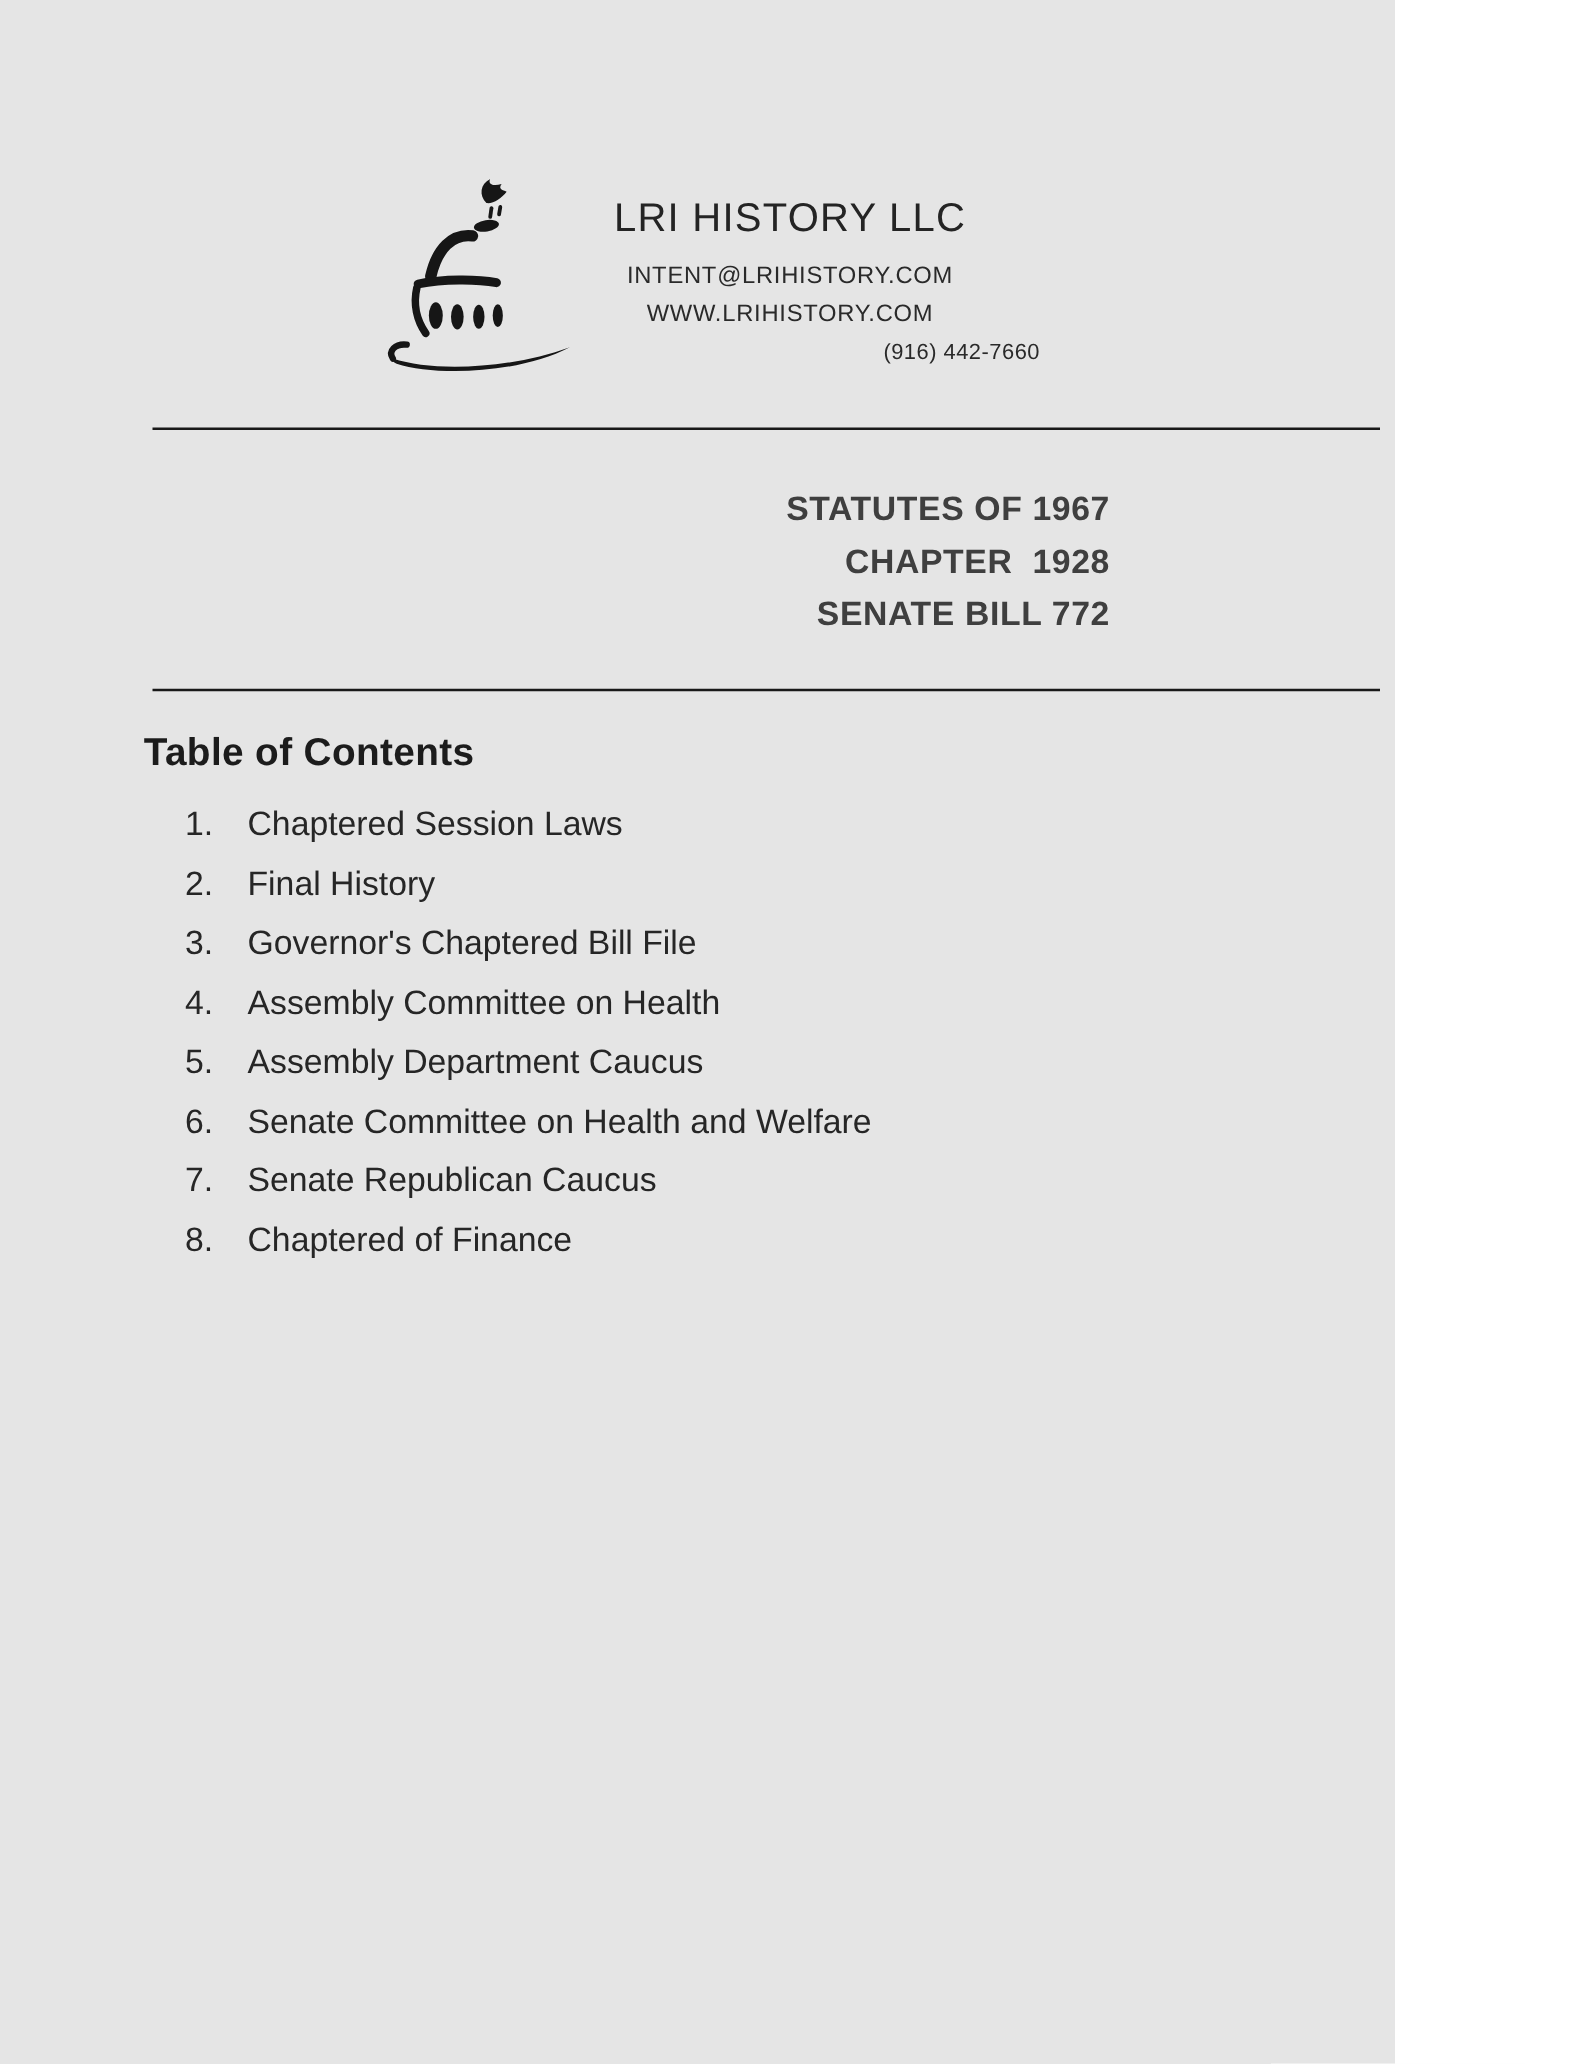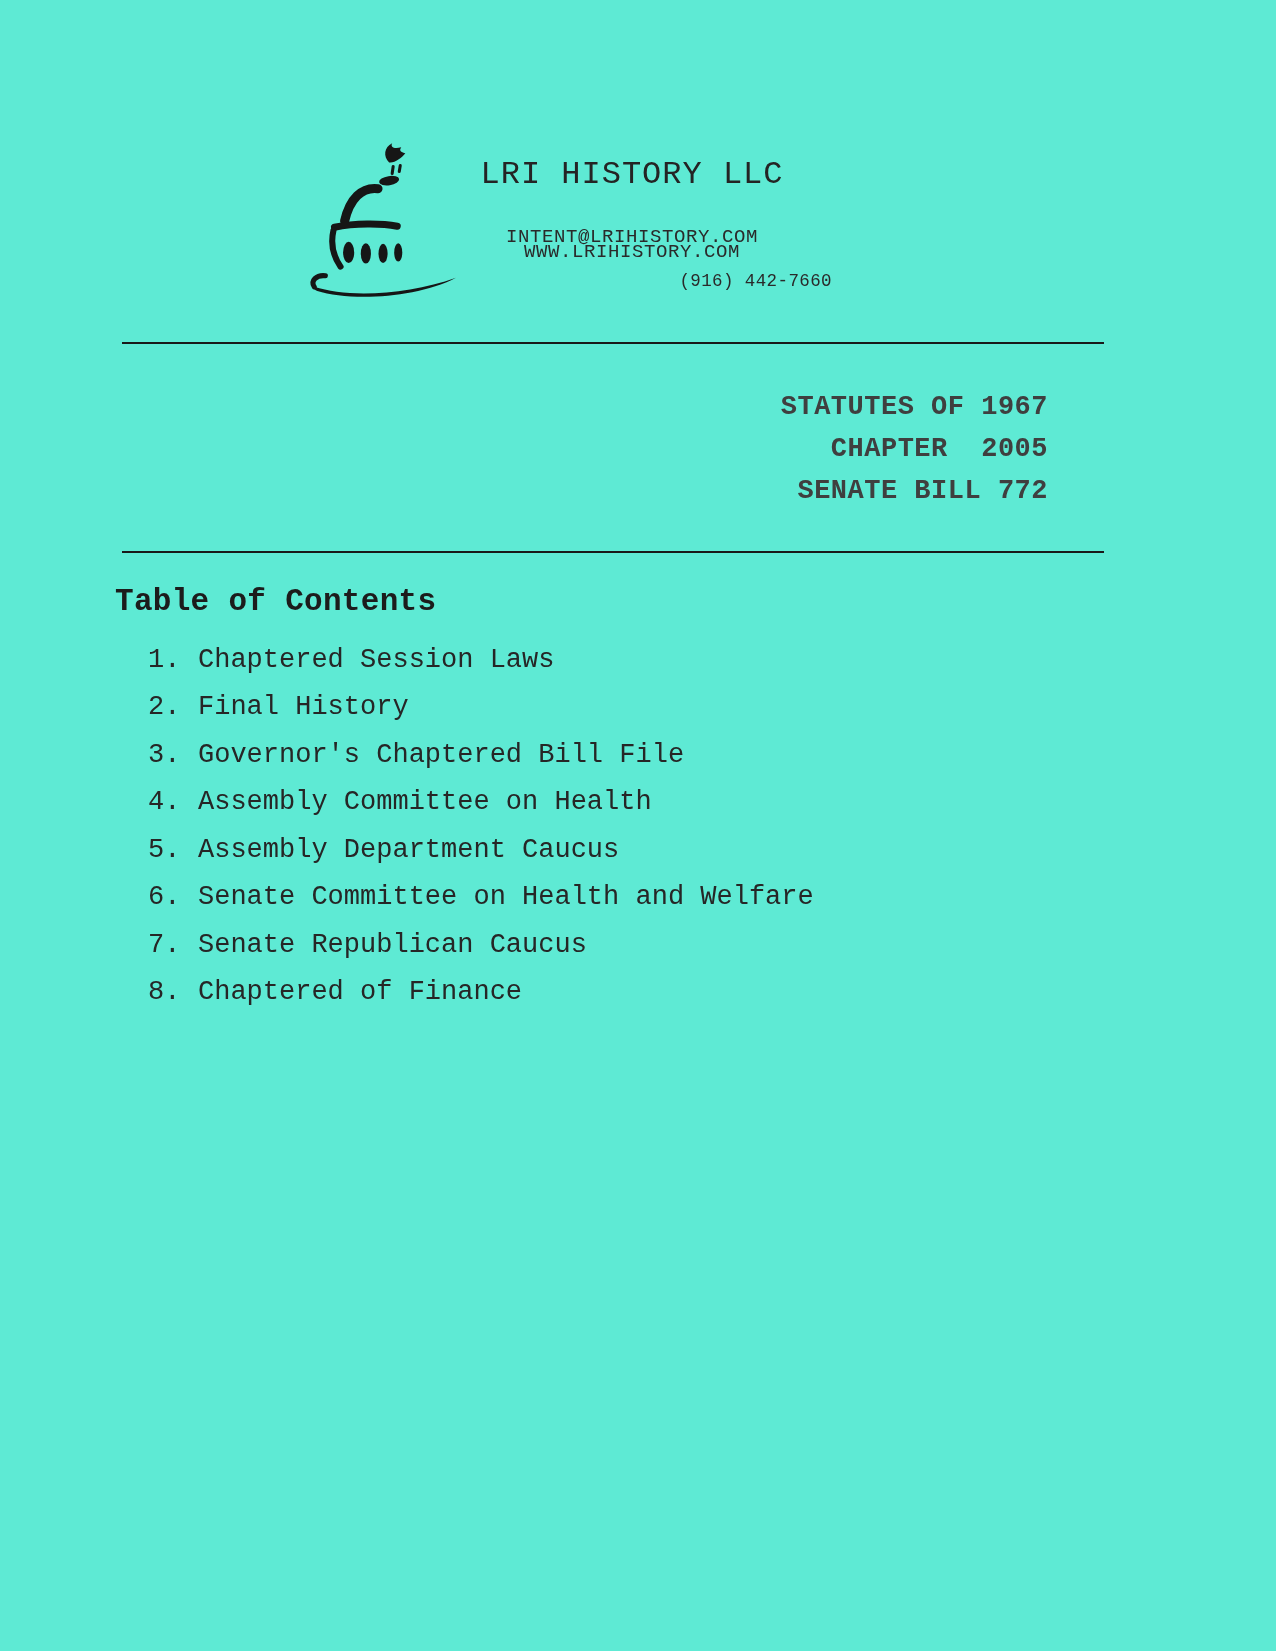--- a/index.html
+++ b/index.html
@@ -2,24 +2,24 @@
 <html><head>
 <meta charset="utf-8">
 <style>
   html, body {
     margin: 0;
     padding: 0;
     background: #ffffff;
   }
   .page {
     position: relative;
-    width: 1276px;
+    width: 1116px;
     height: 1651px;
-    background: #5eead4;
-    font-family: Liberation Mono, monospace;
+    background: #e5e5e5;
+    font-family: Liberation Sans, sans-serif;
     color: #1f1f1f;
     overflow: hidden;
   }
 
   
   .logo {
     position: absolute;
     left: 292px;
     top: 126px;
     width: 172px;
@@ -38,21 +38,20 @@
     top: 156px;
     font-size: 32px;
     letter-spacing: 1px;
     color: #242424;
   }
   .h-email {
     top: 210px;
     font-size: 19px;
     letter-spacing: 0.6px;
     color: #2a2a2a;
-    margin-top: 16px;
   }
   .h-site {
     top: 241px;
     font-size: 19px;
     letter-spacing: 0.6px;
     color: #2a2a2a;
   }
   .h-phone {
     top: 271px;
     font-size: 17.5px;
@@ -156,21 +155,21 @@
 
   <div class="h-line h-company">LRI HISTORY LLC</div>
   <div class="h-line h-email">INTENT@LRIHISTORY.COM</div>
   <div class="h-line h-site">WWW.LRIHISTORY.COM</div>
   <div class="h-line h-phone">(916) 442-7660</div>
 
   <div class="rule rule1"></div>
 
   <div class="statutes">
     <div>STATUTES OF 1967</div>
-    <div>CHAPTER  2005</div>
+    <div>CHAPTER  1928</div>
     <div>SENATE BILL 772</div>
   </div>
 
   <div class="rule rule2"></div>
 
   <h1 class="toc-title">Table of Contents</h1>
 
   <ol class="toc-list">
     <li>
       <span class="num">1.</span>

